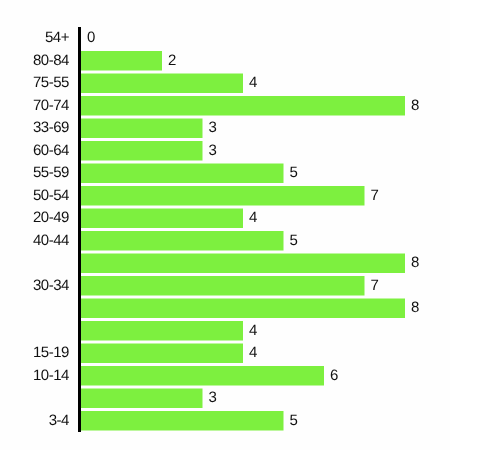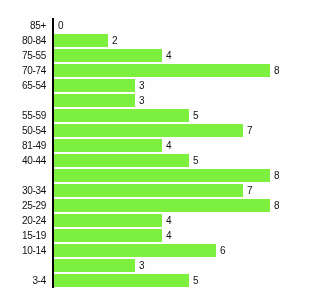--- a/index.html
+++ b/index.html
@@ -78,21 +78,21 @@
   }
 </style>
 </head>
 <body>
 
 <div id="chart-root" style="background: rgb(254, 254, 254);">
   <div id="plot-area">
     <div class="axis-line" style="background: rgb(0, 0, 0);"></div>
 
     <div class="bar-row">
-      <span class="cat-label">85+</span>
+      <span class="cat-label">54+</span>
       <span class="bar-track">
 
         <span class="bar-value" style="left: 4px;">0</span>
       </span>
     </div>
 
     <div class="bar-row">
       <span class="cat-label">80-84</span>
       <span class="bar-track">
         <span class="bar-fill" style="width: 54px; background: rgb(125, 240, 63);"></span>
@@ -110,28 +110,29 @@
 
     <div class="bar-row">
       <span class="cat-label">70-74</span>
       <span class="bar-track">
         <span class="bar-fill" style="width: 216px; background: rgb(125, 240, 63);"></span>
         <span class="bar-value" style="left: 220px;">8</span>
       </span>
     </div>
 
     <div class="bar-row">
-      <span class="cat-label">65-54</span>
+      <span class="cat-label">33-69</span>
       <span class="bar-track">
         <span class="bar-fill" style="width: 81px; background: rgb(125, 240, 63);"></span>
         <span class="bar-value" style="left: 85px;">3</span>
       </span>
     </div>
 
     <div class="bar-row">
+      <span class="cat-label">60-64</span>
       <span class="bar-track">
         <span class="bar-fill" style="width: 81px; background: rgb(125, 240, 63);"></span>
         <span class="bar-value" style="left: 85px;">3</span>
       </span>
     </div>
 
     <div class="bar-row">
       <span class="cat-label">55-59</span>
       <span class="bar-track">
         <span class="bar-fill" style="width: 135px; background: rgb(125, 240, 63);"></span>
@@ -141,21 +142,21 @@
 
     <div class="bar-row">
       <span class="cat-label">50-54</span>
       <span class="bar-track">
         <span class="bar-fill" style="width: 189px; background: rgb(125, 240, 63);"></span>
         <span class="bar-value" style="left: 193px;">7</span>
       </span>
     </div>
 
     <div class="bar-row">
-      <span class="cat-label">81-49</span>
+      <span class="cat-label">20-49</span>
       <span class="bar-track">
         <span class="bar-fill" style="width: 108px; background: rgb(125, 240, 63);"></span>
         <span class="bar-value" style="left: 112px;">4</span>
       </span>
     </div>
 
     <div class="bar-row">
       <span class="cat-label">40-44</span>
       <span class="bar-track">
         <span class="bar-fill" style="width: 135px; background: rgb(125, 240, 63);"></span>
@@ -172,29 +173,27 @@
 
     <div class="bar-row">
       <span class="cat-label">30-34</span>
       <span class="bar-track">
         <span class="bar-fill" style="width: 189px; background: rgb(125, 240, 63);"></span>
         <span class="bar-value" style="left: 193px;">7</span>
       </span>
     </div>
 
     <div class="bar-row">
-      <span class="cat-label">25-29</span>
       <span class="bar-track">
         <span class="bar-fill" style="width: 216px; background: rgb(125, 240, 63);"></span>
         <span class="bar-value" style="left: 220px;">8</span>
       </span>
     </div>
 
     <div class="bar-row">
-      <span class="cat-label">20-24</span>
       <span class="bar-track">
         <span class="bar-fill" style="width: 108px; background: rgb(125, 240, 63);"></span>
         <span class="bar-value" style="left: 112px;">4</span>
       </span>
     </div>
 
     <div class="bar-row">
       <span class="cat-label">15-19</span>
       <span class="bar-track">
         <span class="bar-fill" style="width: 108px; background: rgb(125, 240, 63);"></span>

